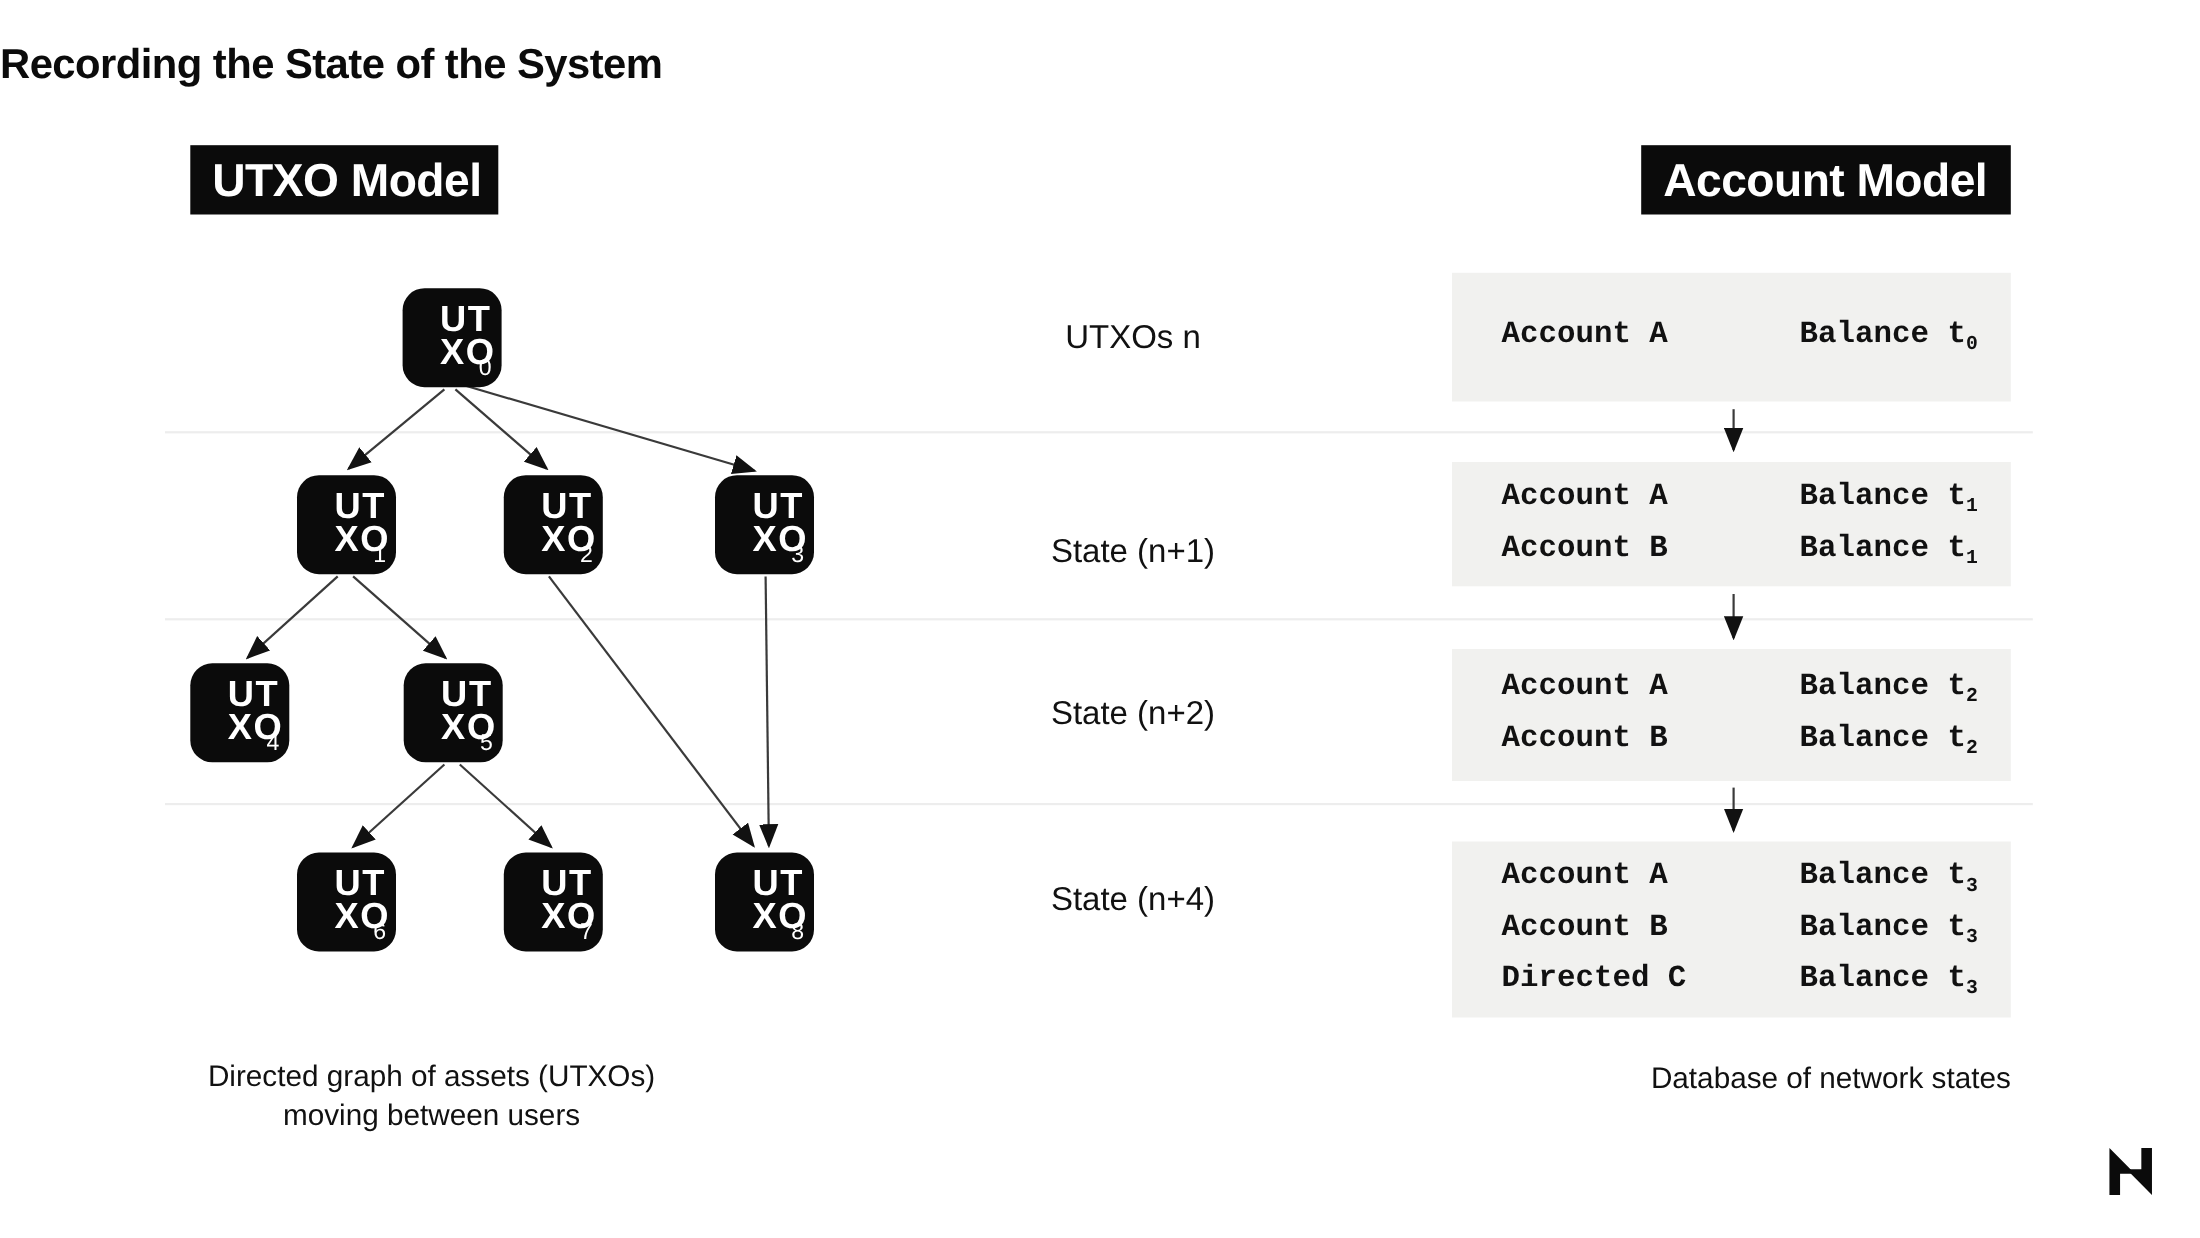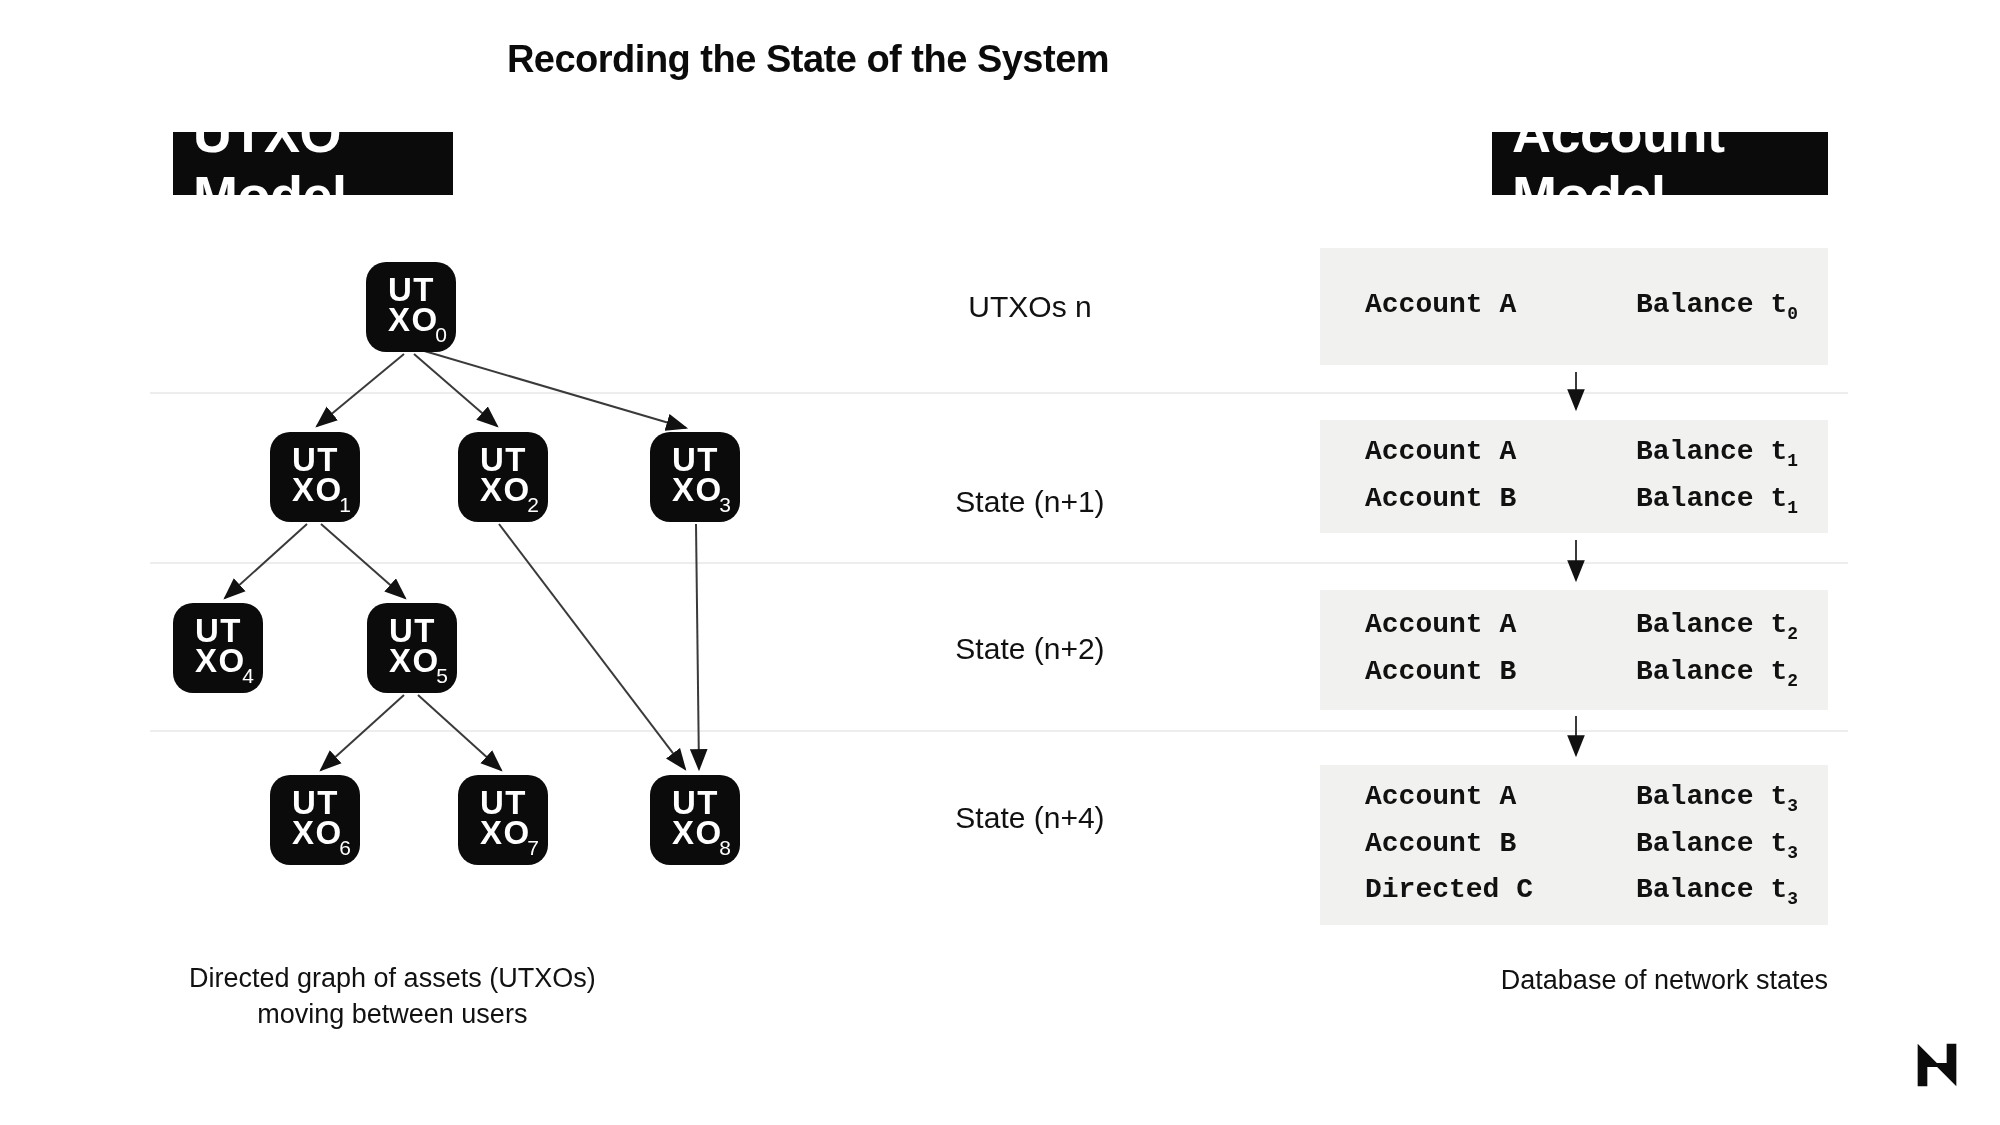--- a/index.html
+++ b/index.html
@@ -1,39 +1,39 @@
 <!DOCTYPE html>
 <html><head>
 <meta charset="utf-8">
 <style>
   html,body{margin:0;padding:0;background:#fff;}
   .page{
     position:relative;width:2000px;height:1125px;overflow:hidden;background:#ffffff;
     font-family:"Liberation Sans",sans-serif;color:#0b0b0b;
   }
   .title{
-    position:absolute;left:0;top:38px;width:1616px;text-align:center;
+    position:absolute;left:0;top:38px;width:1616px;
     font-size:38px;font-weight:bold;letter-spacing:-0.5px;margin:0;
   }
   .model-header{
     position:absolute;background:#0b0b0b;color:#ffffff;display:flex;align-items:center;
-    font-size:54px;font-weight:bold;letter-spacing:-0.5px;box-sizing:border-box;
+    font-size:42px;font-weight:bold;letter-spacing:-0.5px;box-sizing:border-box;
   }
   .utxo-header{left:173px;top:132px;width:280px;height:63px;padding-left:20px;}
   .account-header{left:1492px;top:132px;width:336px;height:63px;padding-left:20px;}
 
   .hline{position:absolute;left:150px;width:1698px;height:2px;background:#ededed;}
 
   svg.edges{position:absolute;left:0;top:0;width:2000px;height:1125px;}
 
   .node{
     position:absolute;width:90px;height:90px;background:#0b0b0b;border-radius:20px;
     color:#fff;
   }
-  .node-lines{display:flex;flex-direction:column;padding:13px 0 0 22px;}
+  .node-lines{display:flex;flex-direction:column;padding:13px 0 0 22px;margin-left:12px;}
   .nl{font-size:33px;font-weight:bold;line-height:30px;letter-spacing:1.5px;}
   .nsub{position:absolute;right:9px;bottom:5px;font-size:21px;font-weight:normal;}
 
   .state-label{
     position:absolute;left:900px;width:260px;text-align:center;transform:translateY(-50%);
     font-size:30px;color:#111;
   }
 
   .panel{
     position:absolute;left:1320px;width:508px;background:#f1f1ef;

